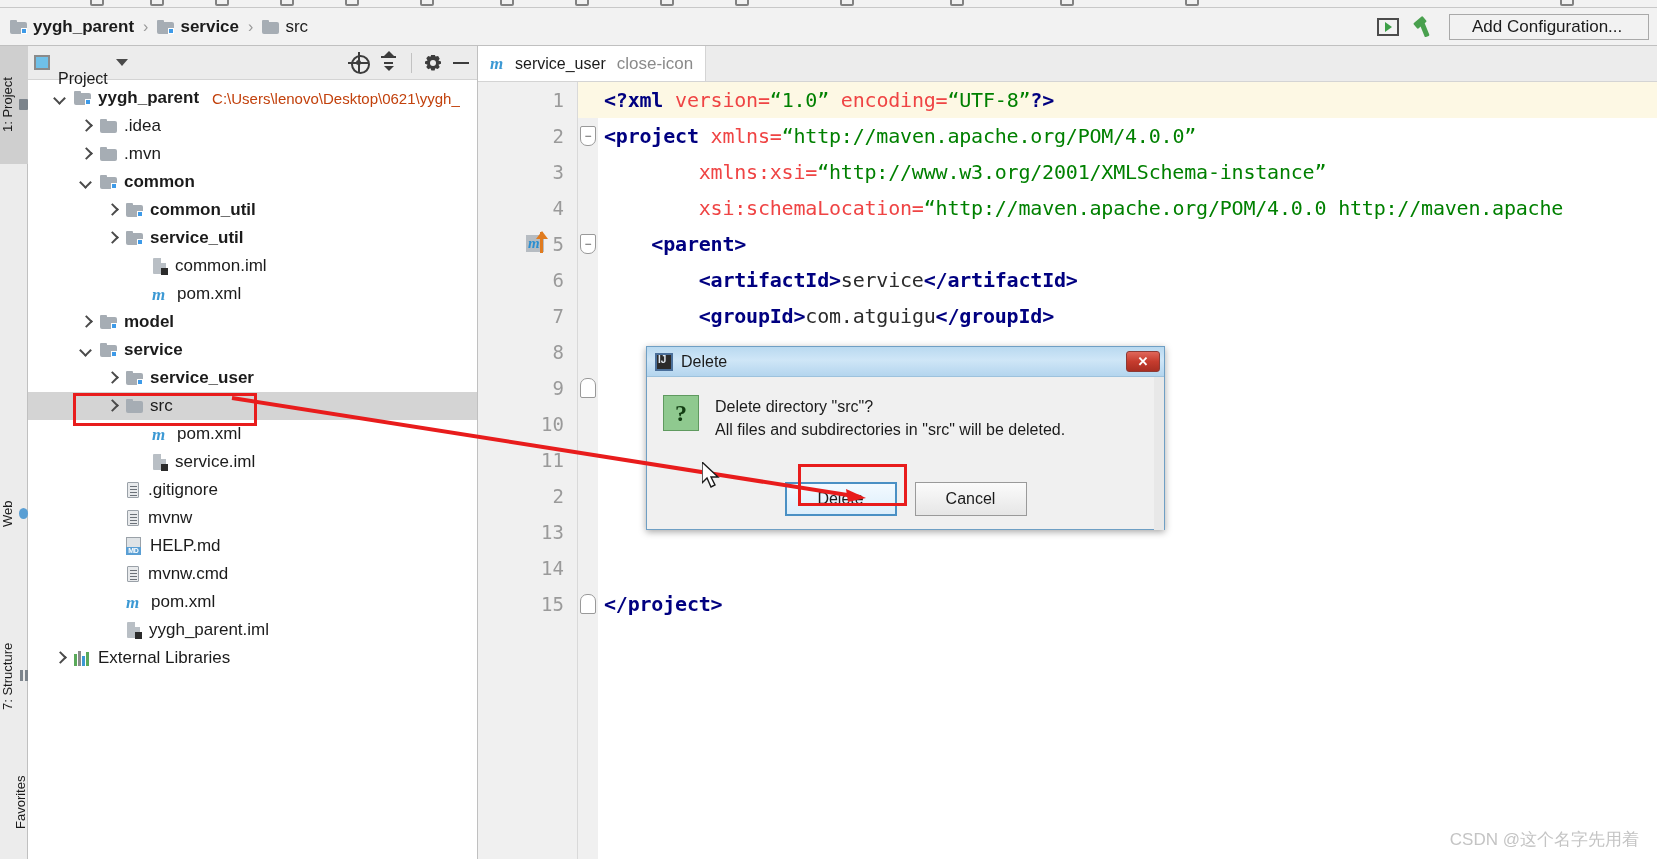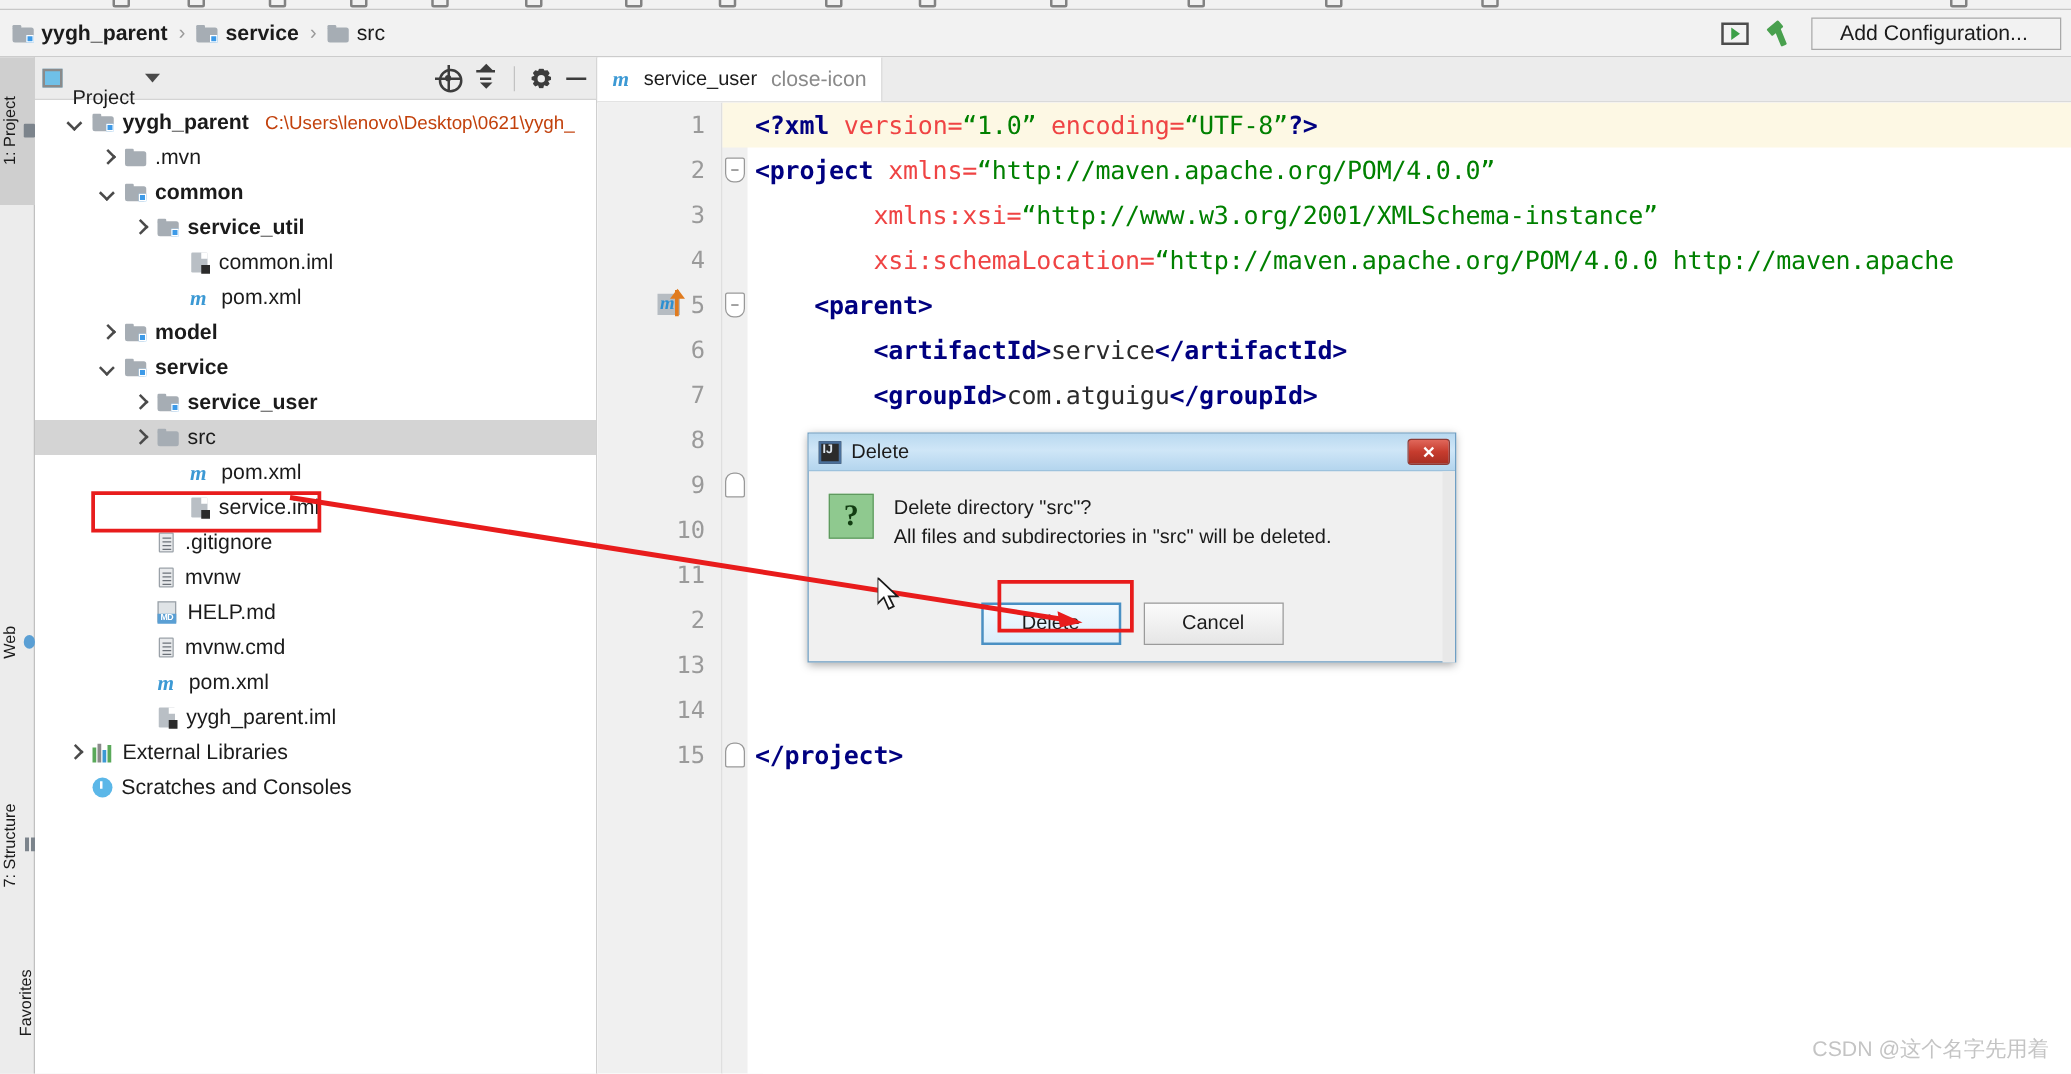--- a/index.html
+++ b/index.html
@@ -350,31 +350,50 @@
           <span class="tlabel bold">yygh_parent</span>
           <span class="tpath">C:\Users\lenovo\Desktop\0621\yygh_</span>
         </div>
         <div class="trow">
           <span style="width:44px;flex:0 0 auto"></span>
           <span class="arrow right"></span>
           <span class="ficon">
             <span class="tabtop"></span>
             <span class="body"></span>
           </span>
+          <span class="tlabel">.idea</span>
+        </div>
+        <div class="trow">
+          <span style="width:44px;flex:0 0 auto"></span>
+          <span class="arrow right"></span>
+          <span class="ficon">
+            <span class="tabtop"></span>
+            <span class="body"></span>
+          </span>
           <span class="tlabel">.mvn</span>
         </div>
         <div class="trow">
           <span style="width:44px;flex:0 0 auto"></span>
           <span class="arrow down"></span>
           <span class="ficon mod">
             <span class="tabtop"></span>
             <span class="body"></span>
             <span class="dot"></span>
           </span>
           <span class="tlabel bold">common</span>
+        </div>
+        <div class="trow">
+          <span style="width:70px;flex:0 0 auto"></span>
+          <span class="arrow right"></span>
+          <span class="ficon mod">
+            <span class="tabtop"></span>
+            <span class="body"></span>
+            <span class="dot"></span>
+          </span>
+          <span class="tlabel bold">common_util</span>
         </div>
         <div class="trow">
           <span style="width:70px;flex:0 0 auto"></span>
           <span class="arrow right"></span>
           <span class="ficon mod">
             <span class="tabtop"></span>
             <span class="body"></span>
             <span class="dot"></span>
           </span>
           <span class="tlabel bold">service_util</span>
@@ -514,26 +533,20 @@
         <div class="trow">
           <span style="width:18px;flex:0 0 auto"></span>
           <span class="arrow right"></span>
           <span class="lib-icon">
             <span style="left:0;height:12px;background:#5aa95a"></span>
             <span style="left:4px;height:15px;background:#8a8a8a"></span>
             <span style="left:8px;height:10px;background:#3c99d4"></span>
             <span style="left:12px;height:14px;background:#5aa95a"></span>
           </span>
           <span class="tlabel">External Libraries</span>
-        </div>
-        <div class="trow">
-          <span style="width:18px;flex:0 0 auto"></span>
-          <span class="arrow"></span>
-          <span class="scratch-icon"></span>
-          <span class="tlabel">Scratches and Consoles</span>
         </div>
       </div>
 
     <div class="ann-rect" style="left:45px; top:347px; width:184px; height:33px;"></div>
   </div>
 
   <div class="editor">
     <div class="tabbar">
       <div class="etab">
         <span class="m-icon">m</span>

